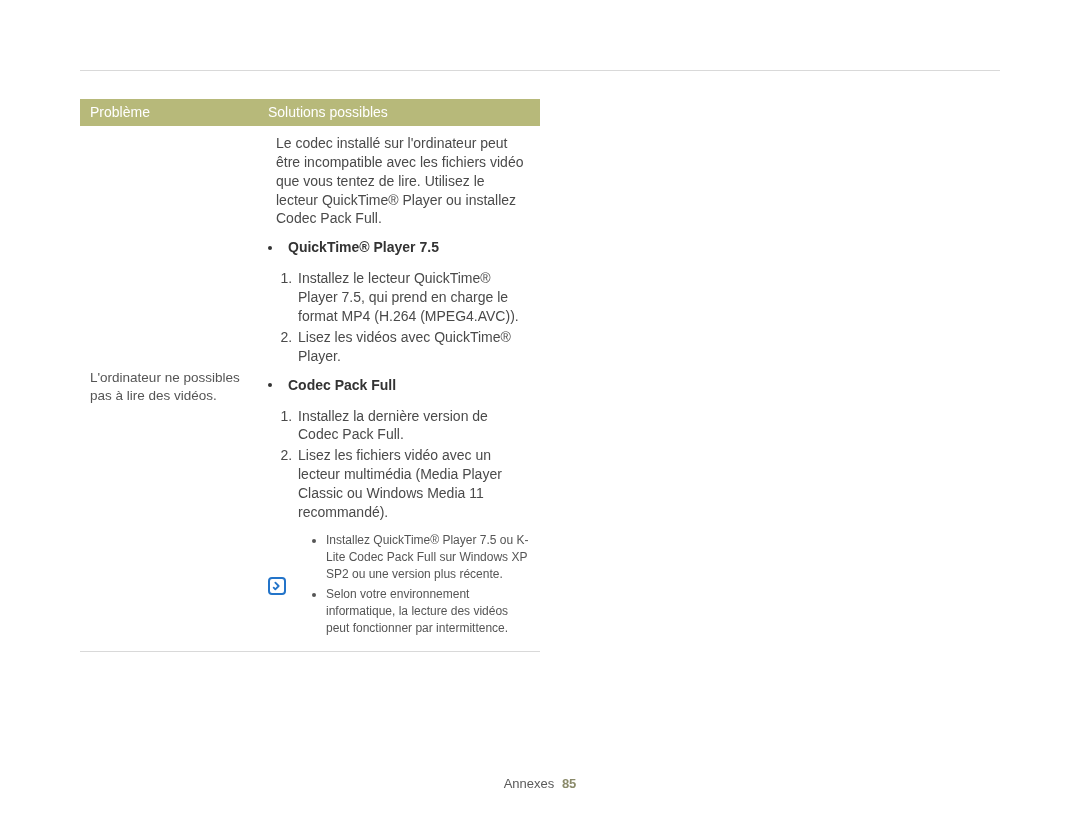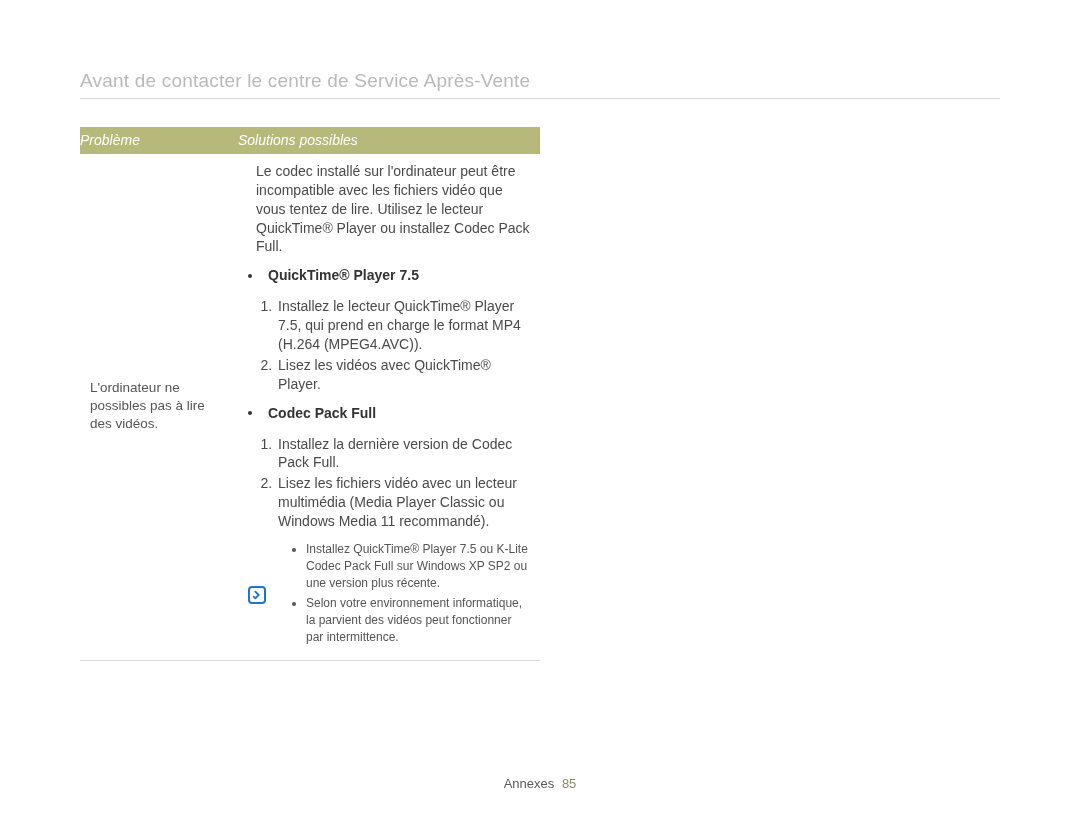--- a/index.html
+++ b/index.html
@@ -32,24 +32,23 @@
   }
   table.tbl {
     width: 460px;
     border-collapse: collapse;
     font-size: 14px;
     line-height: 1.35;
   }
   table.tbl th {
     text-align: left;
     font-weight: 400;
-    padding: 4px 0;
+    padding: 4px 10px;
     color: #ffffff;
     background: #b7b97a;
-    font-style: italic;
   }
   table.tbl th.col-prob {
     width: 158px;
   }
   table.tbl td {
     vertical-align: middle;
     padding: 8px 10px 10px 10px;
     color: #4a4a4a;
   }
   table.tbl td.prob-cell {
@@ -126,28 +125,28 @@
     bottom: 24px;
     left: 0;
     width: 100%;
     text-align: center;
     font-size: 13px;
     color: #5a5a5a;
   }
   .footer .pnum {
     color: #8a8a6a;
     margin-left: 4px;
+    font-weight: bold;
   }
 </style>
 </head>
 <body>
 
 <div class="page">
 
-  <div class="page-title">Avant de contacter le centre de Service Après-Vente</div>
   <hr class="title-rule">
 
   <table class="tbl">
     <thead>
       <tr>
         <th class="col-prob">Problème</th>
         <th>Solutions possibles</th>
       </tr>
     </thead>
     <tbody>
@@ -175,21 +174,21 @@
           </ol>
 
           <div class="note-box">
             <span class="note-icon">
               <svg viewBox="0 0 12 12">
                   <path d="M4 2 L8 6 M8 6 L4 10 M4 10 L2 8"></path>
                 </svg>
             </span>
             <ul class="notes">
               <li>Installez QuickTime® Player 7.5 ou K-Lite Codec Pack Full sur Windows XP SP2 ou une version plus récente.</li>
-              <li>Selon votre environnement informatique, la parvient des vidéos peut fonctionner par intermittence.</li>
+              <li>Selon votre environnement informatique, la lecture des vidéos peut fonctionner par intermittence.</li>
             </ul>
           </div>
         </td>
       </tr>
     </tbody>
   </table>
 
   <div class="footer">
     <span>Annexes</span>
     <span class="pnum">85</span>

